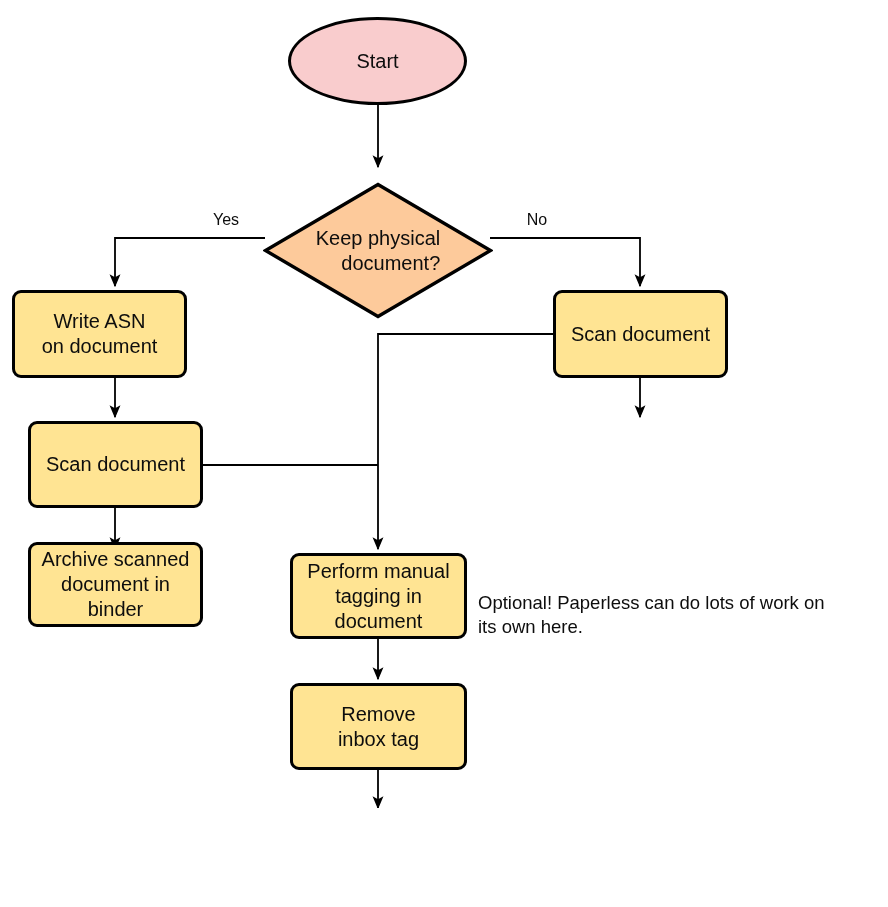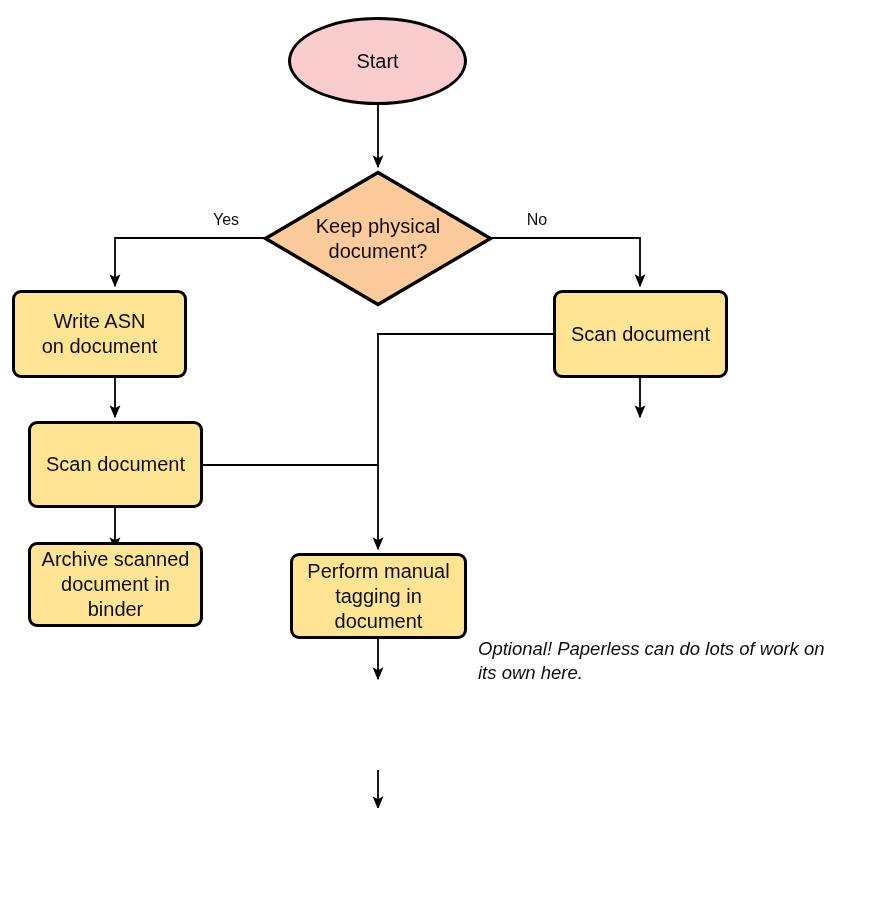--- a/index.html
+++ b/index.html
@@ -75,24 +75,22 @@
     text-align: center;
     font-size: 16px;
     color: #0d0d0d;
   }
   .annotation {
     position: absolute;
     left: 478px;
     top: 591px;
     font-size: 18.5px;
     line-height: 24px;
-    font-style: italic;
     color: #0d0d0d;
     white-space: pre-line;
-    margin-top: 46px;
   }
   .bottom-hairline {
     position: absolute;
     left: 0;
     top: 902px;
     width: 888px;
     height: 2px;
     background: #f6ecec;
   }
 </style>
@@ -116,21 +114,21 @@
     <polyline points="553,334 378,334 378,549" marker-end="url(#arrow)"></polyline>
     <polyline points="203,465 378,465"></polyline>
     <polyline points="378,639 378,679" marker-end="url(#arrow)"></polyline>
     <polyline points="378,770 378,808" marker-end="url(#arrow)"></polyline>
   </svg>
 
   <div class="node terminal" style="left:288px; top:17px; width:179px; height:88px;">
     <span>Start</span>
   </div>
 
-  <div class="node decision" style="left:263px; top:170px; width:230px; height:137px;">
+  <div class="node decision" style="left:263px; top:182px; width:230px; height:137px;text-align:right;">
     <svg width="230" height="137" viewBox="0 0 230 137">
       <polygon points="115,2.5 227.5,68.5 115,134.5 2.5,68.5"></polygon>
     </svg>
     <span class="decision-text">Keep physical
 document?</span>
   </div>
 
   <div class="node rect" style="left:12px; top:290px; width:175px; height:88px;">
     <span>Write ASN
 on document</span>
@@ -150,20 +148,24 @@
     <span>Scan document</span>
   </div>
 
 
   <div class="node rect" style="left:290px; top:553px; width:177px; height:86px;">
     <span>Perform manual
 tagging in
 document</span>
   </div>
 
+  <div class="node rect" style="left:290px; top:683px; width:177px; height:87px;">
+    <span>Remove
+inbox tag</span>
+  </div>
 
 
   <div class="edge-label" style="left:196px; top:211px;">Yes</div>
   <div class="edge-label" style="left:507px; top:211px;">No</div>
 
   <div class="annotation">Optional! Paperless can do lots of work on
 its own here.</div>
 
   <div class="bottom-hairline"></div>
 </div>

